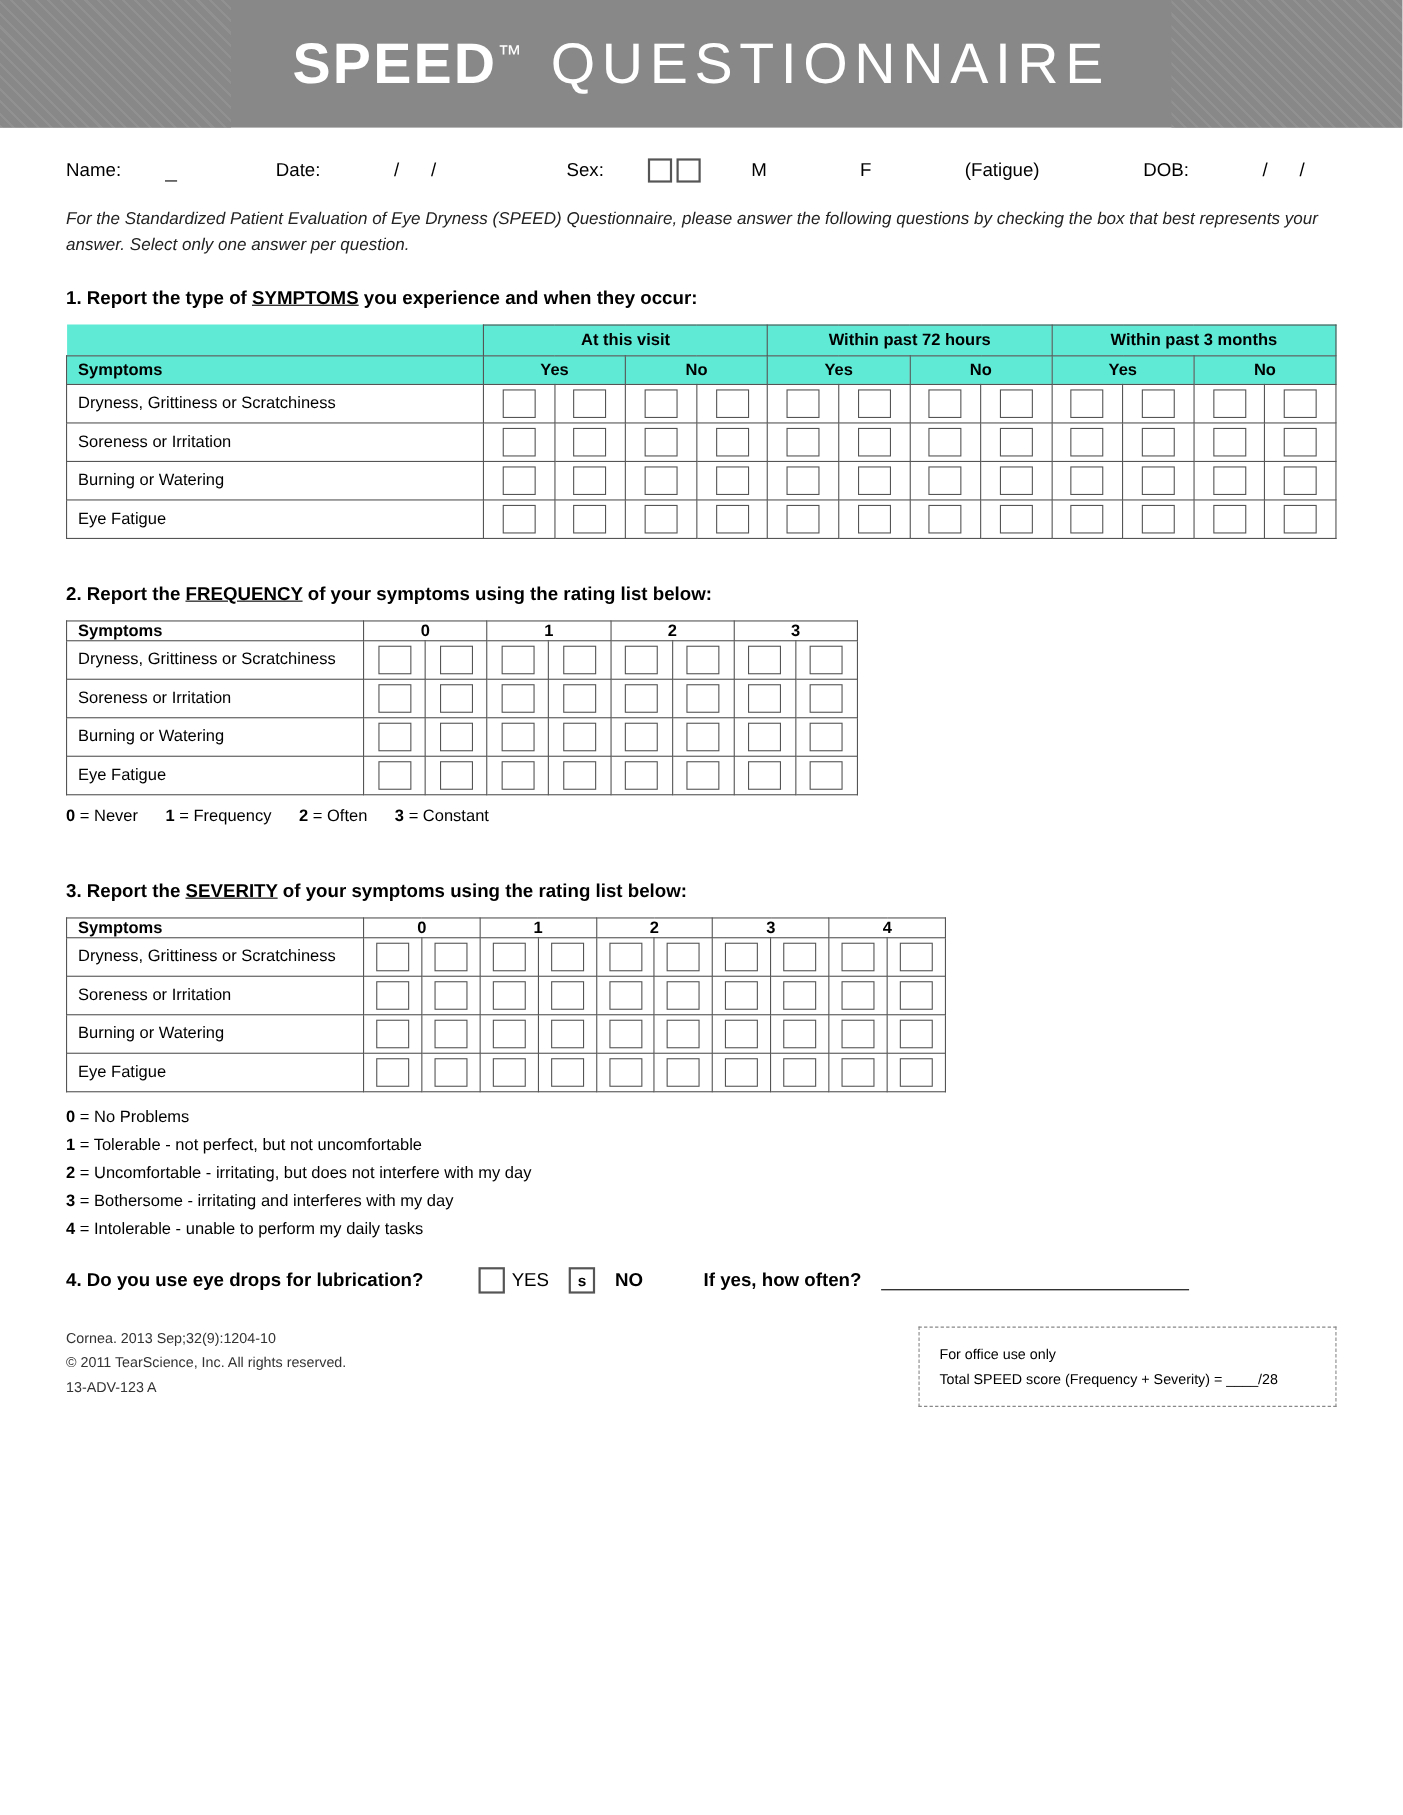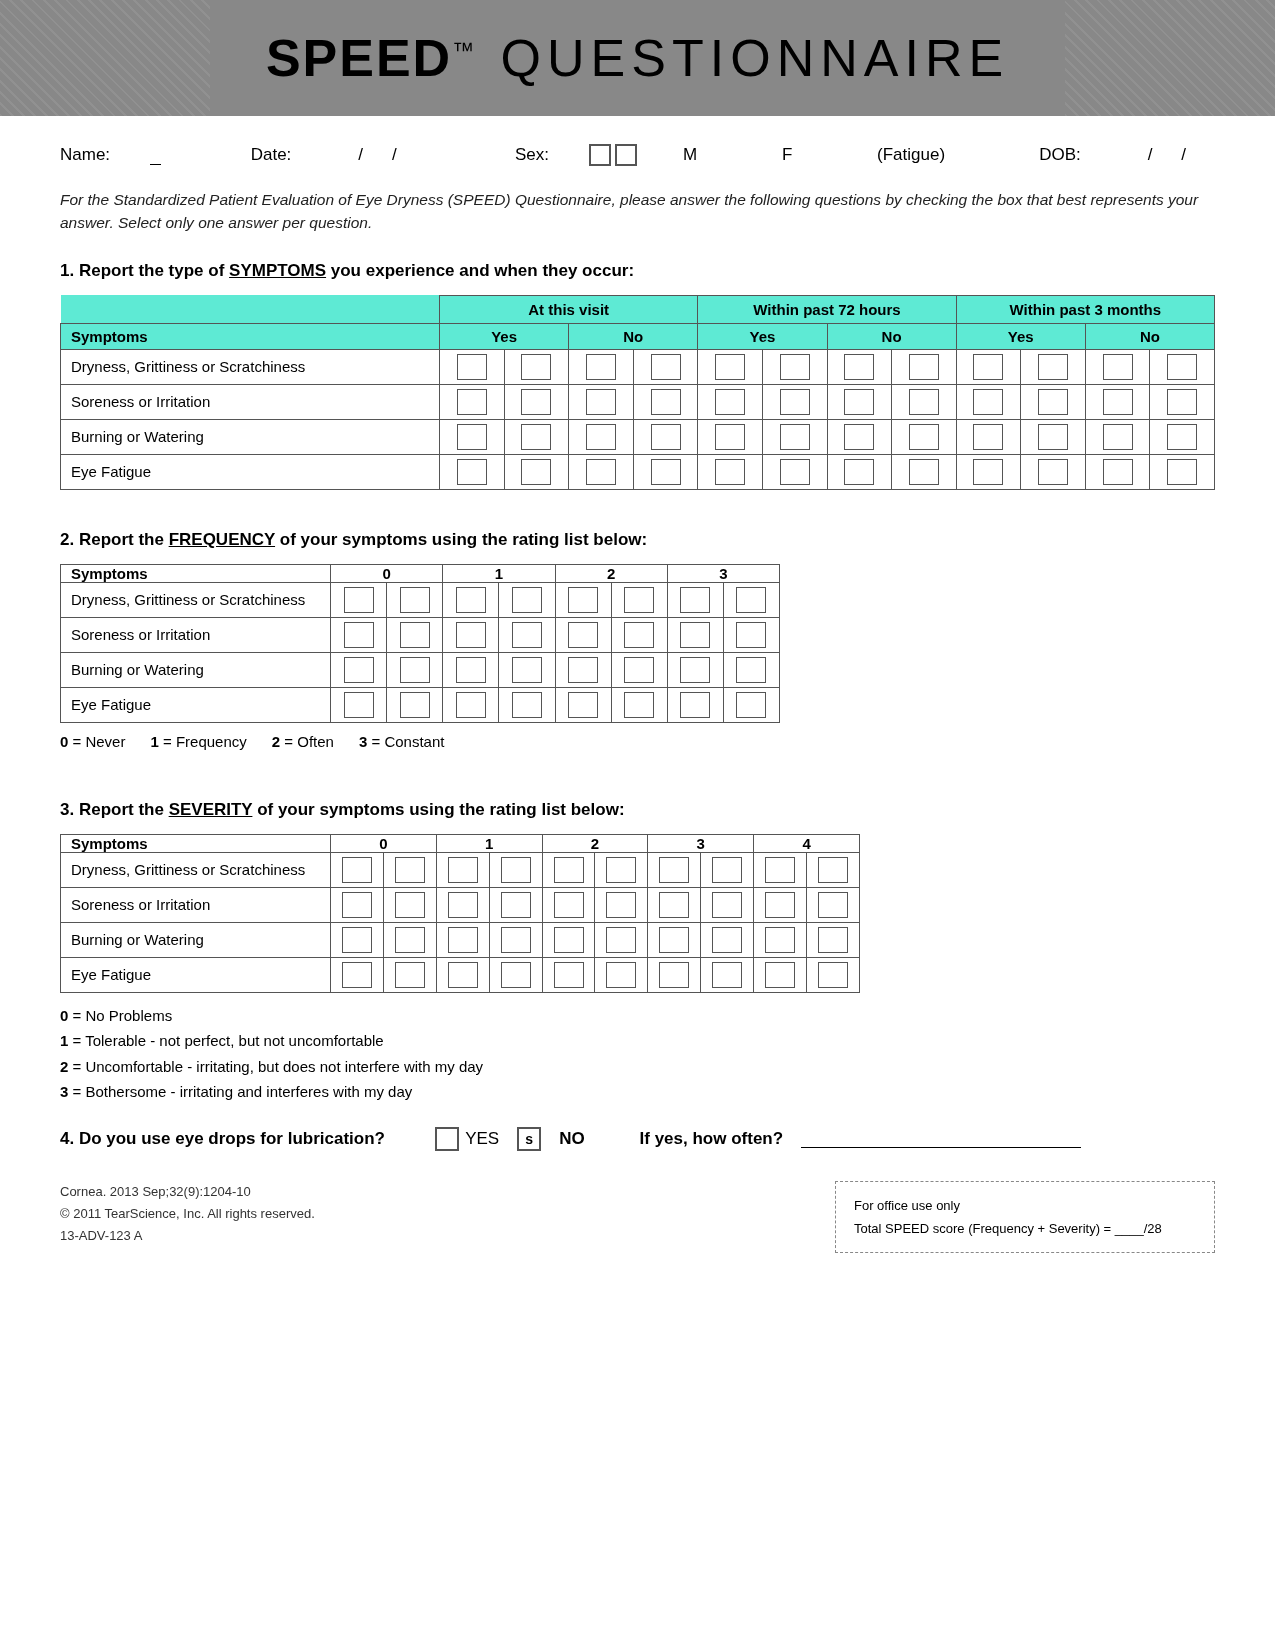--- a/index.html
+++ b/index.html
@@ -45,21 +45,21 @@
         45deg,
         rgba(255,255,255,0.08) 0px,
         rgba(255,255,255,0.08) 2px,
         transparent 2px,
         transparent 8px
       ), #888;
     }
     .header-title {
       font-size: 52px;
       font-weight: 300;
-      color: #000000;
+      color: #ffffff;
       letter-spacing: 6px;
       z-index: 1;
     }
     .header-title strong {
       font-weight: 900;
       letter-spacing: 2px;
     }
     .header-title sup {
       font-size: 22px;
       vertical-align: super;
@@ -778,20 +778,21 @@
             </td>
         </tr>
       </tbody>
     </table>
 
     <div class="severity-legend">
       <span class="sev-item"><strong>0</strong> = No Problems</span>
       <span class="sev-item"><strong>1</strong> = Tolerable - not perfect, but not uncomfortable</span>
       <span class="sev-item"><strong>2</strong> = Uncomfortable - irritating, but does not interfere with my day</span>
       <span class="sev-item"><strong>3</strong> = Bothersome - irritating and interferes with my day</span>
+      <span class="sev-item"><strong>4</strong> = Intolerable - unable to perform my daily tasks</span>
     </div>
 
     <div class="q4-row">
       <span>4. Do you use eye drops for lubrication?</span>
       &nbsp;&nbsp;&nbsp;
       <span class="q4-yes-box">
         <span class="q4-checkbox"></span>
         <span>YES</span>
       </span>
       <span class="q4-checked">

